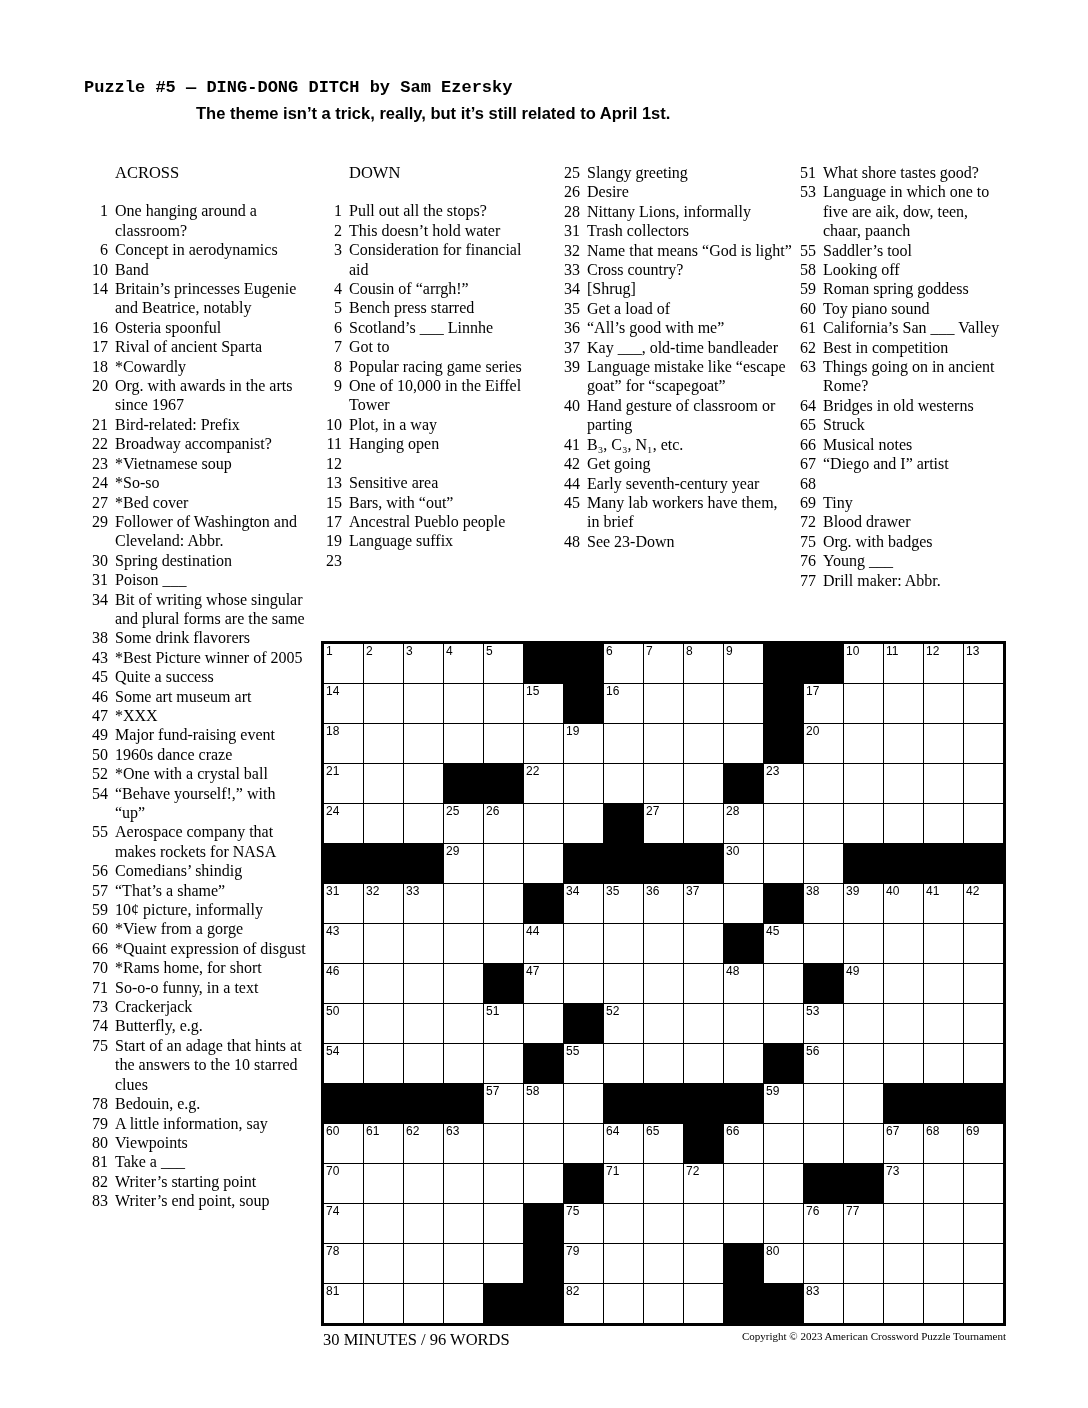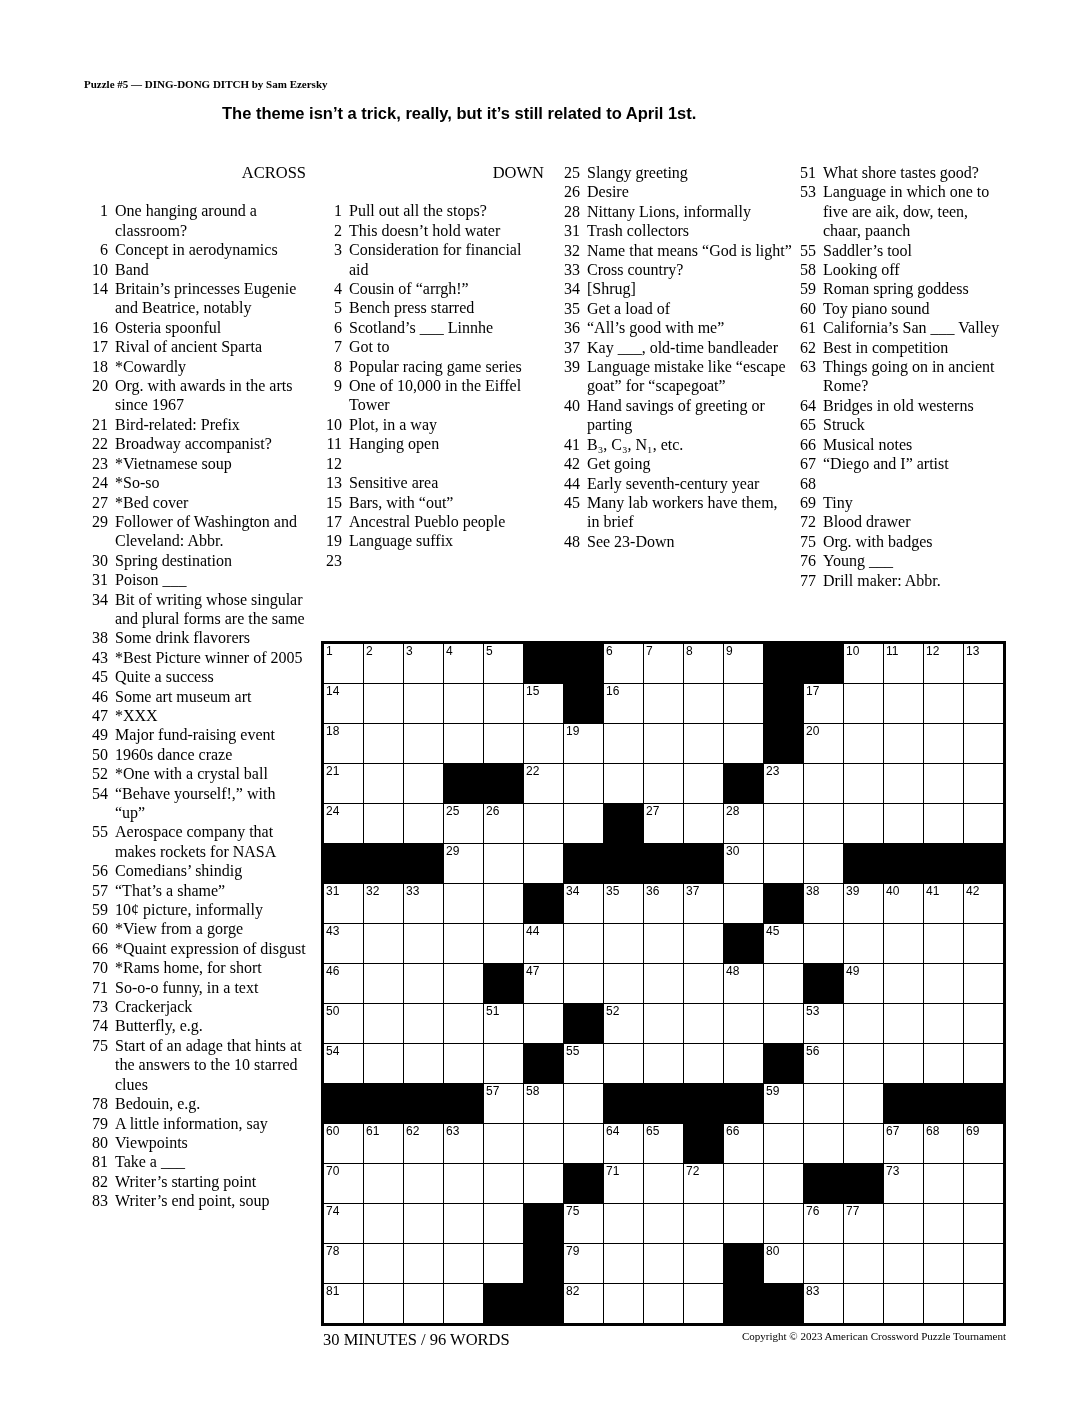--- a/index.html
+++ b/index.html
@@ -4,34 +4,34 @@
 <style>
   html,body { margin:0; padding:0; background:#ffffff; }
   body {
     position:relative;
     width:1088px; height:1408px;
     font-family:"Liberation Serif","DejaVu Serif",serif;
     color:#000;
   }
   .title-line1 {
     position:absolute; left:84px; top:78px;
-    font-family:Liberation Serif, serif;
-    font-weight:bold; font-size:11px; white-space:nowrap;text-align:right;
+    font-family:Liberation Mono, monospace;
+    font-weight:bold; font-size:17px; white-space:nowrap;text-align:right;
   }
   .title-line2 {
     position:absolute; left:196px; top:104px;
     font-family:"Liberation Sans","DejaVu Sans",sans-serif;
-    font-weight:bold; font-size:16.5px; white-space:nowrap;margin-left:26px;
+    font-weight:bold; font-size:16.5px; white-space:nowrap;
   }
   .clue-col { position:absolute; top:163px; font-size:16px; line-height:19.4px; }
   #col-across  { left:84px;  width:222px; }
   #col-down1   { left:318px; width:226px; }
   #col-down2   { left:556px; width:238px; }
   #col-down3   { left:792px; width:216px; }
-  .list-header { padding-left:31px; margin-bottom:19px; font-size:16.5px;text-align:right; }
+  .list-header { padding-left:31px; margin-bottom:19px; font-size:16.5px; }
   .clue { display:flex; }
   .clue .num { flex:0 0 24px; text-align:right; padding-right:7px; }
   .clue .txt { flex:1; }
   #grid {
     position:absolute; left:321px; top:641px;
     display:grid; grid-template-columns:repeat(17,39px); grid-auto-rows:39px;
     gap:1px; background:#000; border:3px solid #000;
   }
   .cell { position:relative; background:#fff; }
   .cell.black { background:#000; }
@@ -344,21 +344,21 @@
       <div class="clue">
         <span class="num">37</span>
         <span class="txt">Kay ___, old-time bandleader</span>
       </div>
       <div class="clue">
         <span class="num">39</span>
         <span class="txt">Language mistake like “escape goat” for “scapegoat”</span>
       </div>
       <div class="clue">
         <span class="num">40</span>
-        <span class="txt">Hand savings of greeting or parting</span>
+        <span class="txt">Hand gesture of classroom or parting</span>
       </div>
       <div class="clue">
         <span class="num">41</span>
         <span class="txt">B₃, C₃, N₁, etc.</span>
       </div>
       <div class="clue">
         <span class="num">42</span>
         <span class="txt">Get going</span>
       </div>
       <div class="clue">

